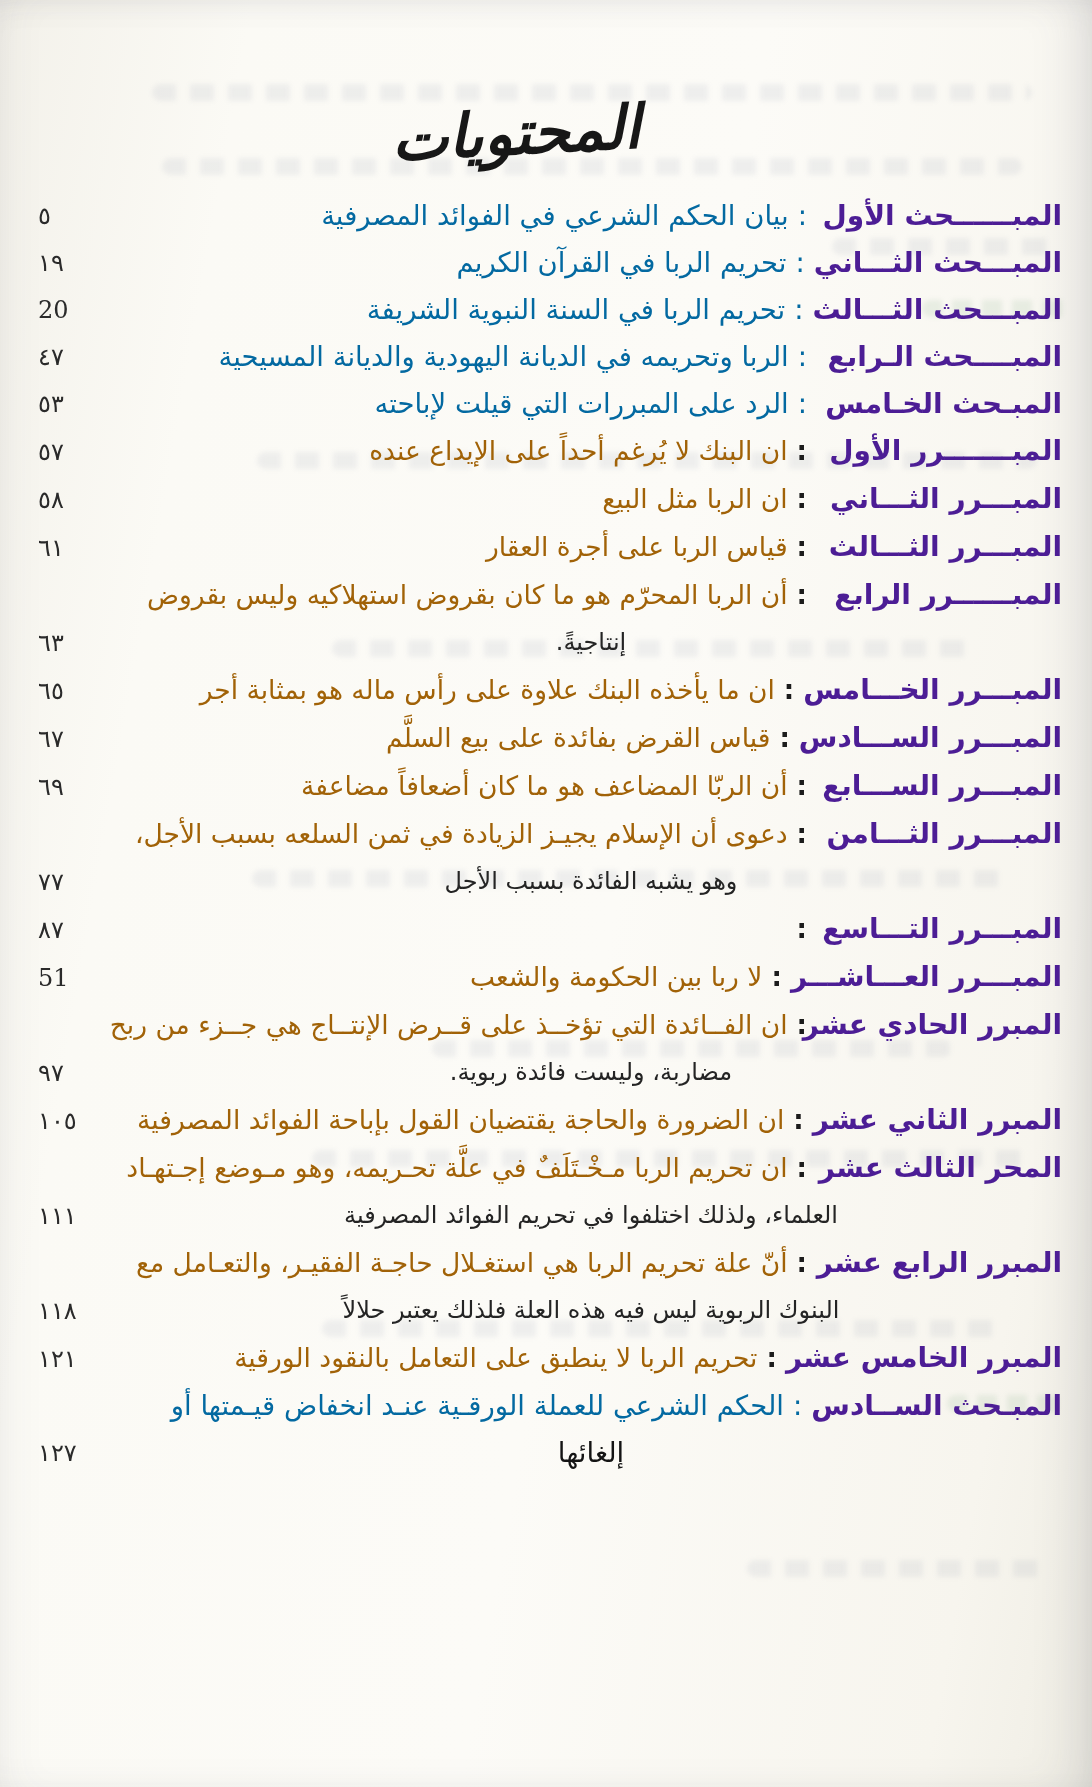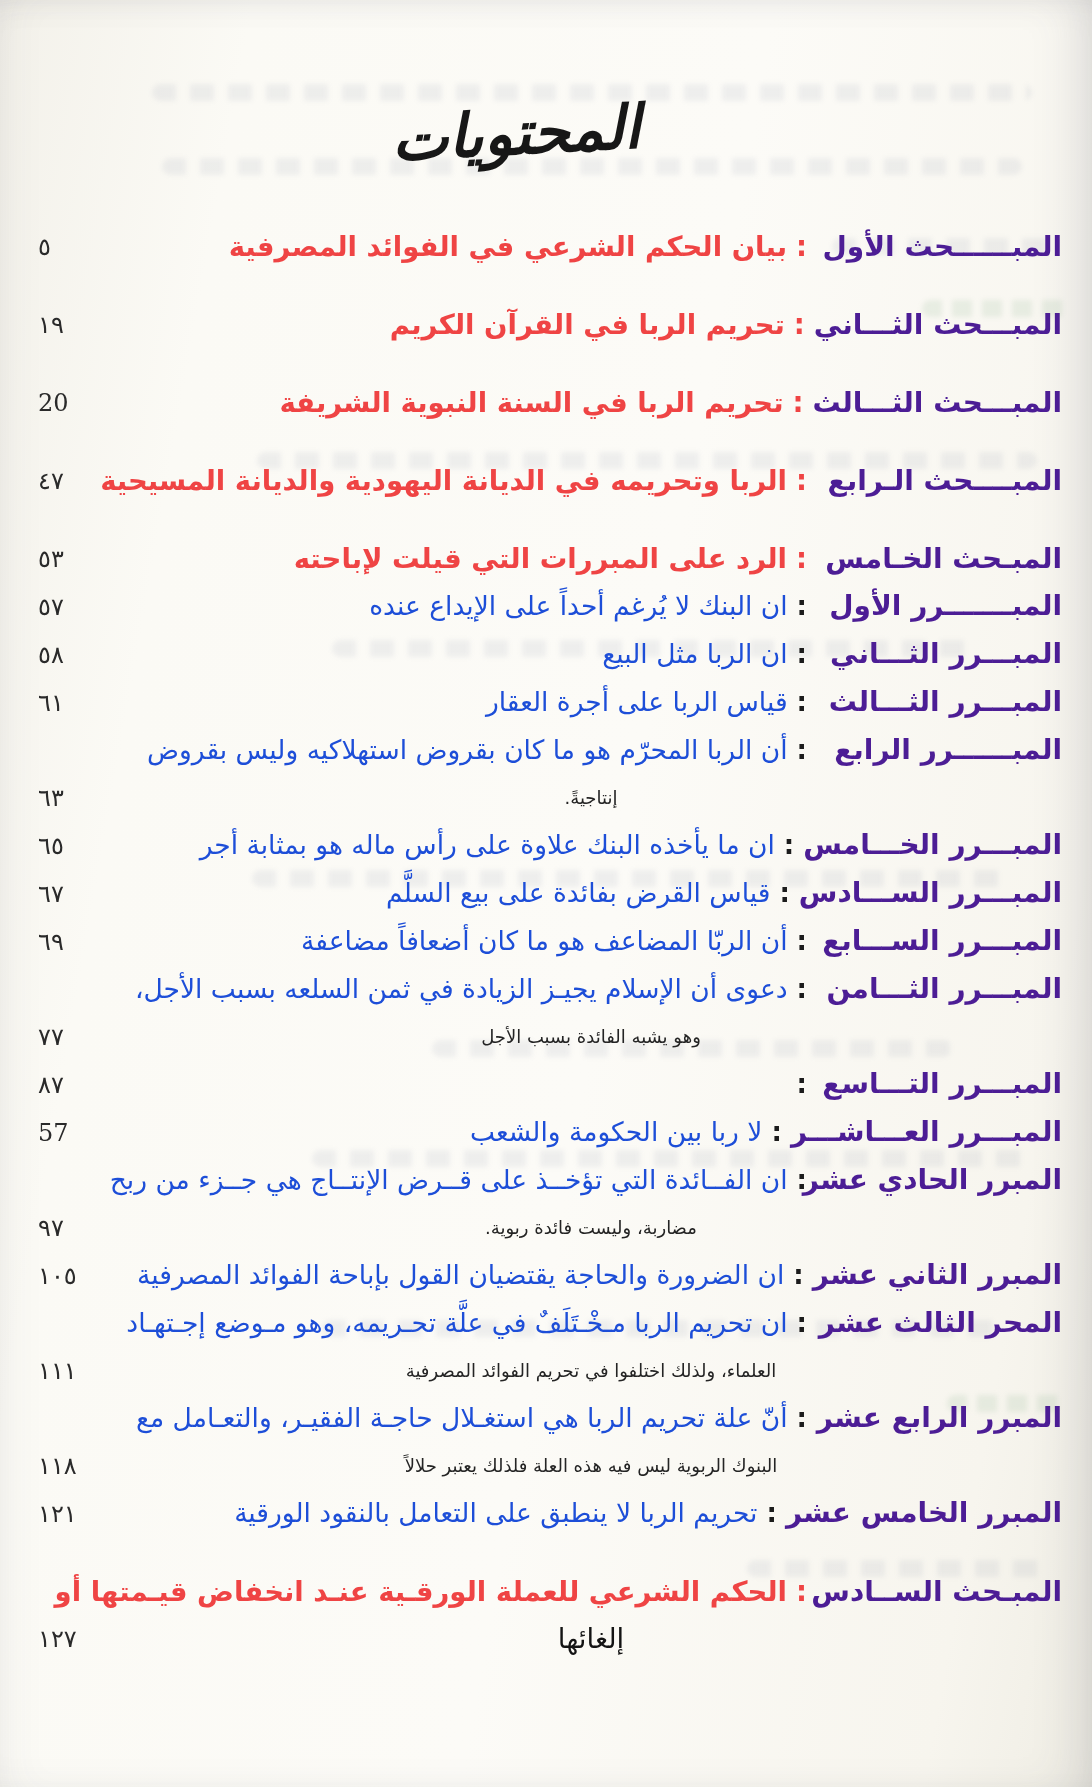--- a/index.html
+++ b/index.html
@@ -33,25 +33,25 @@
   .entry { position: relative; padding-left: 92px; direction: rtl; }
   .content {
     display: flex; direction: rtl; align-items: baseline;
     gap: 9px; line-height: 47px; white-space: nowrap;
   }
   .label {
     font-weight: 700; font-size: 28px; min-width: 246px;
     white-space: nowrap; color: #4c1d95;
   }
   .colon { font-weight: 700; font-size: 26px; }
-  .desc { font-size: 26.5px; color: #1d4ed8; }
-  .entry.bold .desc, .entry.bold .colon { font-weight: 700; color: #ef4444; font-size: 27.5px; margin-top: 31px; }
+  .desc { font-size: 26.5px; color: #a16207; }
+  .entry.bold .desc, .entry.bold .colon { font-weight: 400; color: #0369a1; font-size: 27.5px; }
   .line2 {
     direction: rtl; text-align: center;
-    font-size: 18px; line-height: 47px; color: #242424;
+    font-size: 24px; line-height: 47px; color: #242424;
   }
   .entry.bold .line2 { font-weight: 400; color: #141414; font-size: 27.5px; }
   .pagenum {
     position: absolute; left: 10px; bottom: 9px;
     direction: ltr; font-size: 24px; color: #2a2a2a;
     font-family: "DejaVu Serif", serif;
   }
   
   .ghost {
     position: absolute; height: 17px; border-radius: 9px;
@@ -225,21 +225,21 @@
       <span class="pagenum">٨٧</span>
     </div>
 
     <div class="entry">
       <div class="content">
         <span class="label">المبـــرر العـــاشـــر</span>
         <span class="colon">:</span>
         <span class="desc">لا ربا بين الحكومة والشعب</span>
       </div>
 
-      <span class="pagenum">57</span>
+      <span class="pagenum">51</span>
     </div>
 
     <div class="entry">
       <div class="content">
         <span class="label">المبرر الحادي عشر</span>
         <span class="colon">:</span>
         <span class="desc">ان الفــائدة التي تؤخــذ على قــرض الإنتــاج هي جــزء من ربح</span>
       </div>
       <div class="line2">مضاربة، وليست فائدة ربوية.</div>
       <span class="pagenum">٩٧</span>

